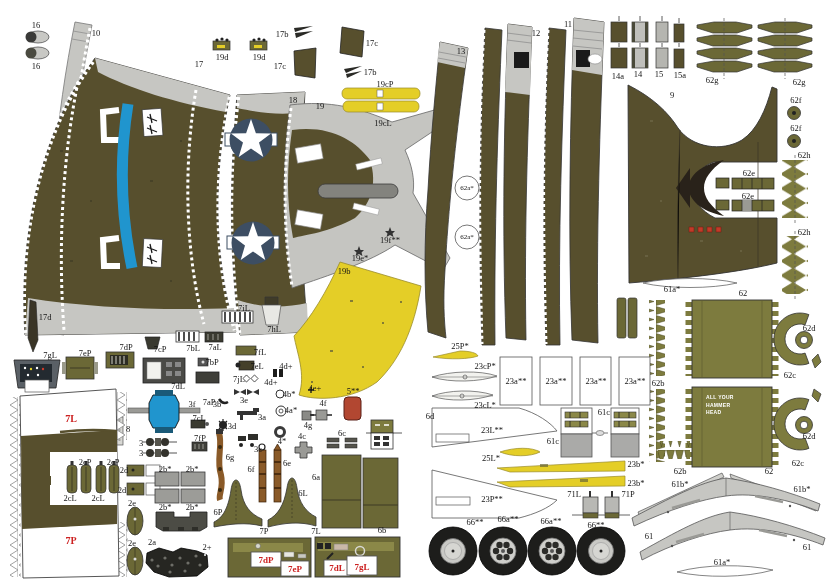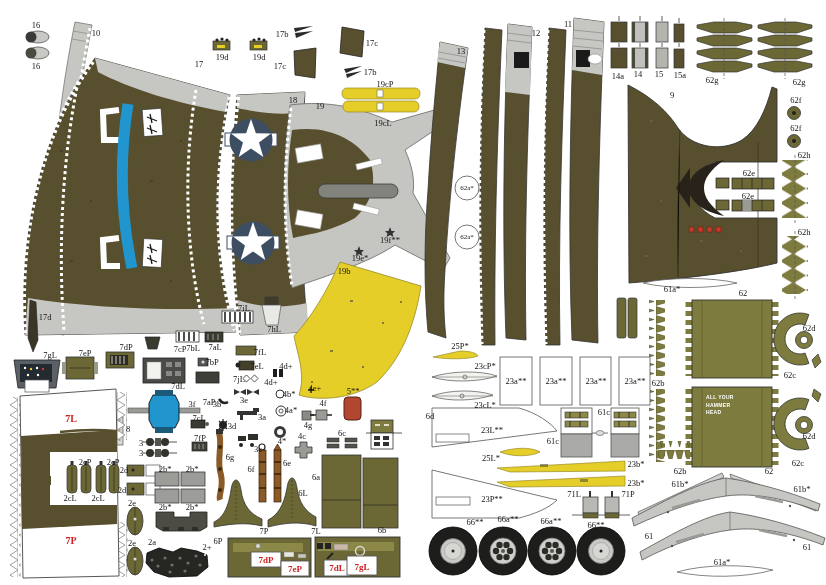--- a/index.html
+++ b/index.html
@@ -629,21 +629,21 @@
       <span class="plbl" style="left: 383px; top: 123px;">19cL</span>
       <span class="plbl" style="left: 293px; top: 100px;">18</span>
       <span class="plbl" style="left: 320px; top: 106px;">19</span>
       <span class="plbl" style="left: 390px; top: 240px;">19f**</span>
       <span class="plbl" style="left: 360px; top: 258px;">19e*</span>
       <span class="plbl" style="left: 344px; top: 271px;">19b</span>
       <span class="plbl" style="left: 45px; top: 317px;">17d</span>
       <span class="plbl" style="left: 244px; top: 308px;">7iL</span>
       <span class="plbl" style="left: 274px; top: 329px;">7hL</span>
       <span class="plbl" style="left: 126px; top: 347px;">7dP</span>
-      <span class="plbl" style="left: 180px; top: 349px;">7cP</span>
+      <span class="plbl" style="left: 160px; top: 349px;">7cP</span>
       <span class="plbl" style="left: 193px; top: 348px;">7bL</span>
       <span class="plbl" style="left: 215px; top: 347px;">7aL</span>
       <span class="plbl" style="left: 260px; top: 352px;">7fL</span>
       <span class="plbl" style="left: 257px; top: 366px;">7eL</span>
       <span class="plbl" style="left: 50px; top: 355px;">7gL</span>
       <span class="plbl" style="left: 85px; top: 353px;">7eP</span>
       <span class="plbl" style="left: 178px; top: 386px;">7dL</span>
       <span class="plbl" style="left: 212px; top: 362px;">7bP</span>
       <span class="plbl" style="left: 209px; top: 386px; margin-top: 16px;">7aP</span>
       <span class="plbl" style="left: 239px; top: 379px;">7jL</span>
@@ -682,21 +682,21 @@
       <span class="plbl" style="left: 85px; top: 462px;">2cP</span>
       <span class="plbl" style="left: 113px; top: 462px;">2cP</span>
       <span class="plbl" style="left: 70px; top: 498px;">2cL</span>
       <span class="plbl" style="left: 98px; top: 498px;">2cL</span>
       <span class="plbl red" style="left: 71px; top: 418px; font-size: 10px;">7L</span>
       <span class="plbl red" style="left: 71px; top: 540px; font-size: 10px;">7P</span>
       <span class="plbl" style="left: 132px; top: 503px;">2e</span>
       <span class="plbl" style="left: 132px; top: 543px;">2e</span>
       <span class="plbl" style="left: 152px; top: 542px;">2a</span>
       <span class="plbl" style="left: 207px; top: 547px;">2+</span>
-      <span class="plbl" style="left: 218px; top: 512px; margin-top: 29px;">6P</span>
+      <span class="plbl" style="left: 218px; top: 512px;">6P</span>
       <span class="plbl" style="left: 303px; top: 493px;">6L</span>
       <span class="plbl" style="left: 316px; top: 477px;">6a</span>
       <span class="plbl" style="left: 382px; top: 530px;">6b</span>
       <span class="plbl" style="left: 264px; top: 531px;">7P</span>
       <span class="plbl" style="left: 316px; top: 531px;">7L</span>
       <span class="plbl red" style="left: 266px; top: 560px; font-size: 9px;">7dP</span>
       <span class="plbl red" style="left: 295px; top: 569px; font-size: 9px;">7eP</span>
       <span class="plbl red" style="left: 337px; top: 568px; font-size: 9px;">7dL</span>
       <span class="plbl red" style="left: 362px; top: 567px; font-size: 9px;">7gL</span>
       <span class="plbl" style="left: 461px; top: 51px;">13</span>

